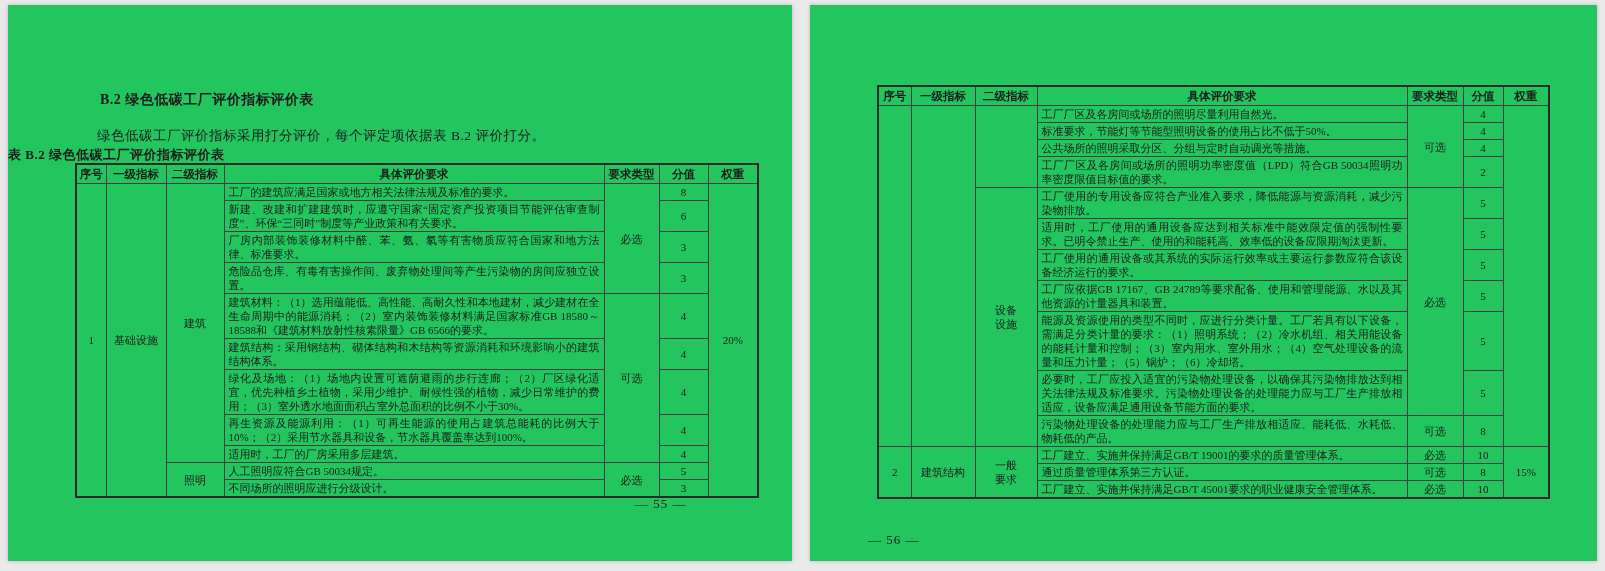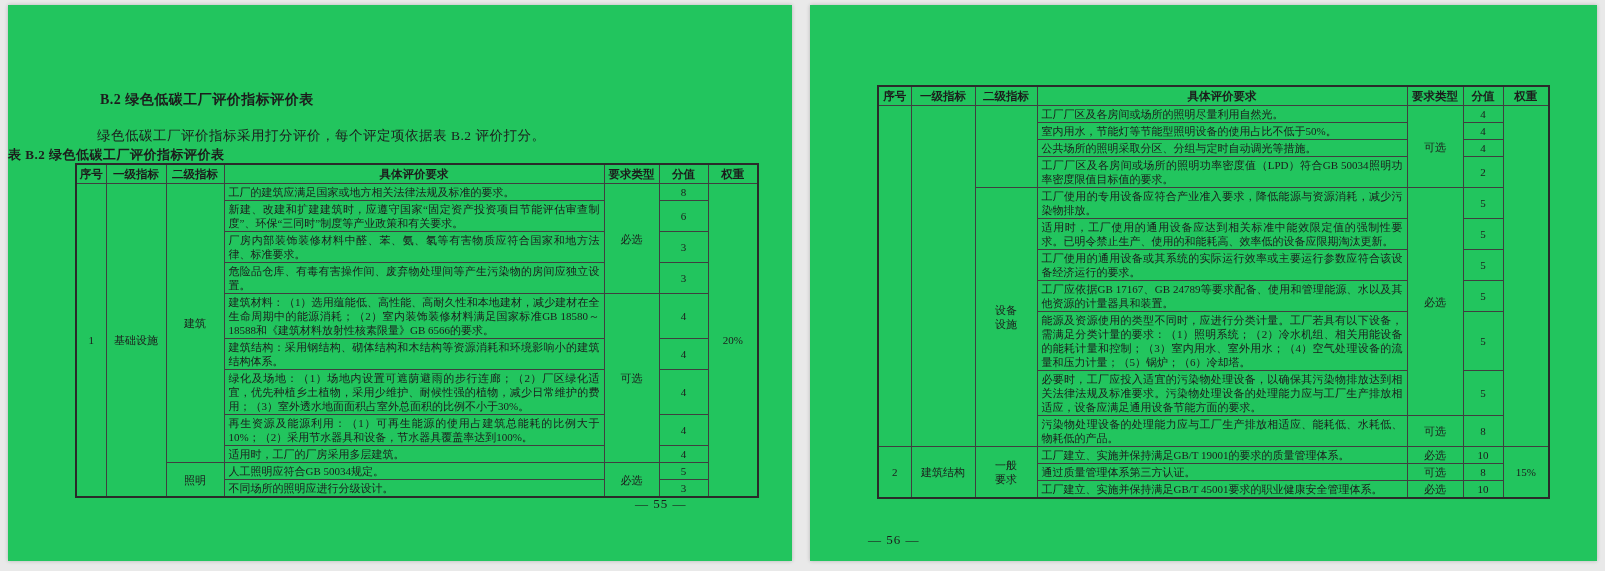--- a/index.html
+++ b/index.html
@@ -169,21 +169,21 @@
     <tr>
       <td class="c" rowspan="11"></td>
       <td class="c" rowspan="11"></td>
       <td class="c" rowspan="4"></td>
       <td class="req">工厂厂区及各房间或场所的照明尽量利用自然光。</td>
       <td class="c" rowspan="4">可选</td>
       <td class="c">4</td>
       <td class="c" rowspan="11"></td>
     </tr>
     <tr>
-      <td class="req">室内用水，节能灯等节能型照明设备的使用占比不低于50%。</td>
+      <td class="req">标准要求，节能灯等节能型照明设备的使用占比不低于50%。</td>
       <td class="c">4</td>
     </tr>
     <tr>
       <td class="req">公共场所的照明采取分区、分组与定时自动调光等措施。</td>
       <td class="c">4</td>
     </tr>
     <tr>
       <td class="req">工厂厂区及各房间或场所的照明功率密度值（LPD）符合GB 50034照明功率密度限值目标值的要求。</td>
       <td class="c">2</td>
     </tr>

